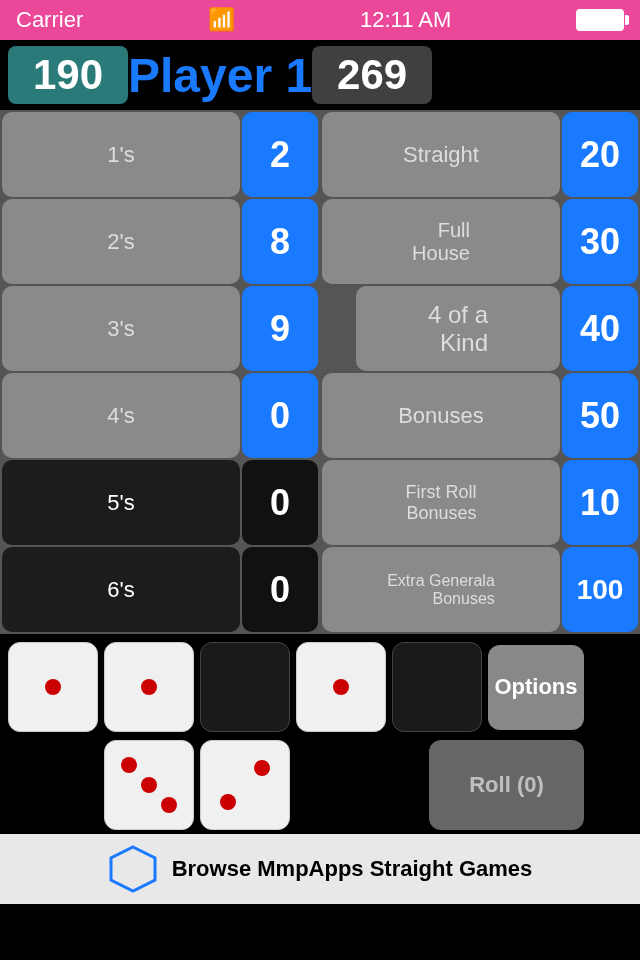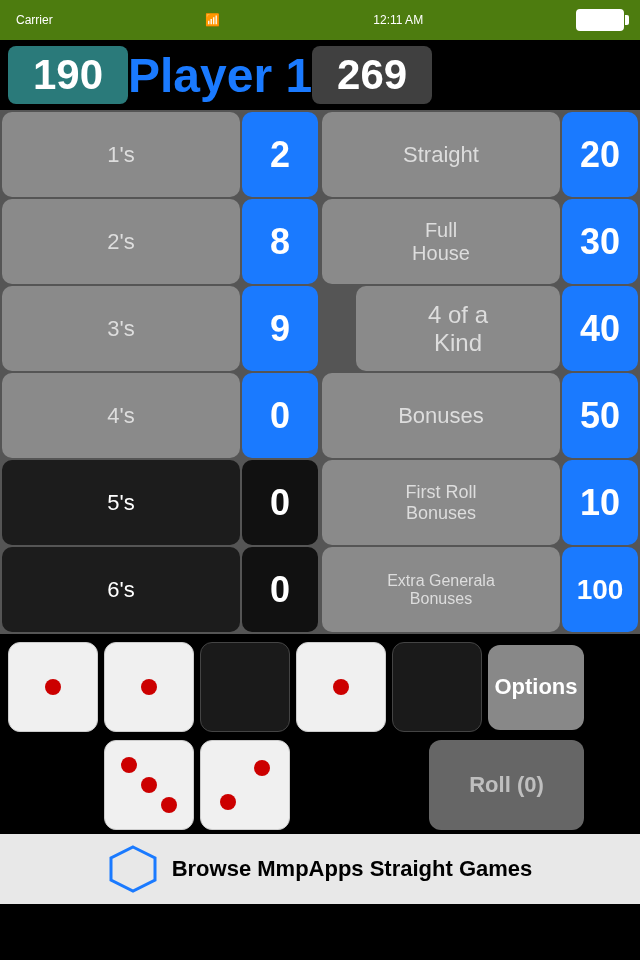--- a/index.html
+++ b/index.html
@@ -9,27 +9,27 @@
       background: #000;
       font-family: 'Helvetica Neue', Arial, sans-serif;
       overflow: hidden;
       position: relative;
     }
 
     
     #status-bar {
       width: 640px;
       height: 40px;
-      background: #4d7c0f;
+      background: #ec4899;
       display: flex;
       align-items: center;
       justify-content: space-between;
       padding: 0 16px;
       color: #fff;
-      font-size: 12px;
+      font-size: 22px;
       gap: 28px;
     }
     #status-bar .battery {
       width: 48px;
       height: 22px;
       border: 2px solid #fff;
       border-radius: 4px;
       position: relative;
       background: #fff;
     }
@@ -107,21 +107,21 @@
     }
 
     .lbl {
       flex: 1;
       background: #8a8a8a;
       color: #ddd;
       font-size: 22px;
       display: flex;
       align-items: center;
       justify-content: center;
-      text-align: center;
+      text-align: right;
       border-radius: 10px;
       padding: 4px;
     }
     .lbl.dark-lbl {
       background: #1c1c1c;
       color: #fff;
     }
 
     .val {
       width: 76px;

